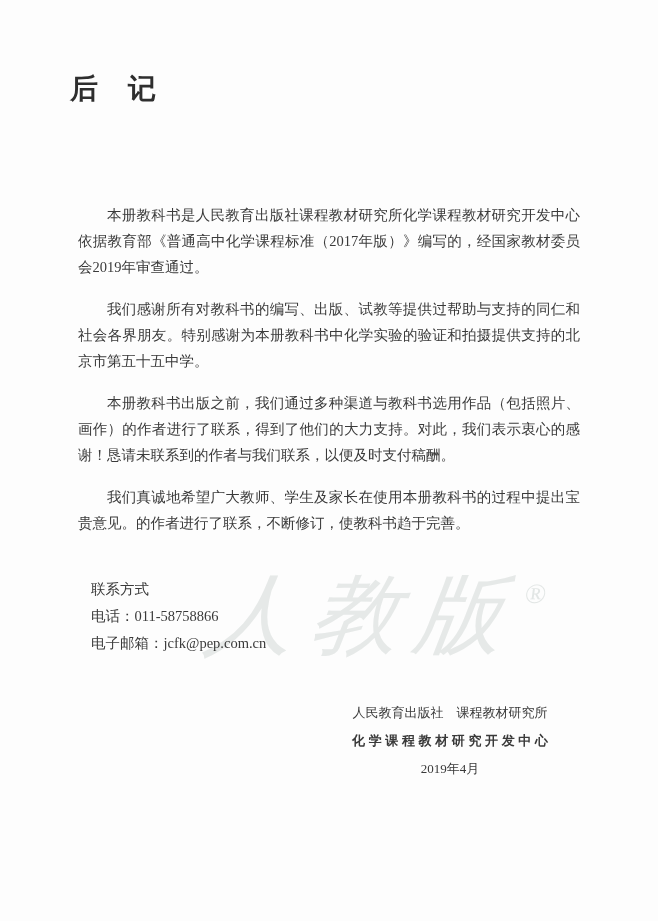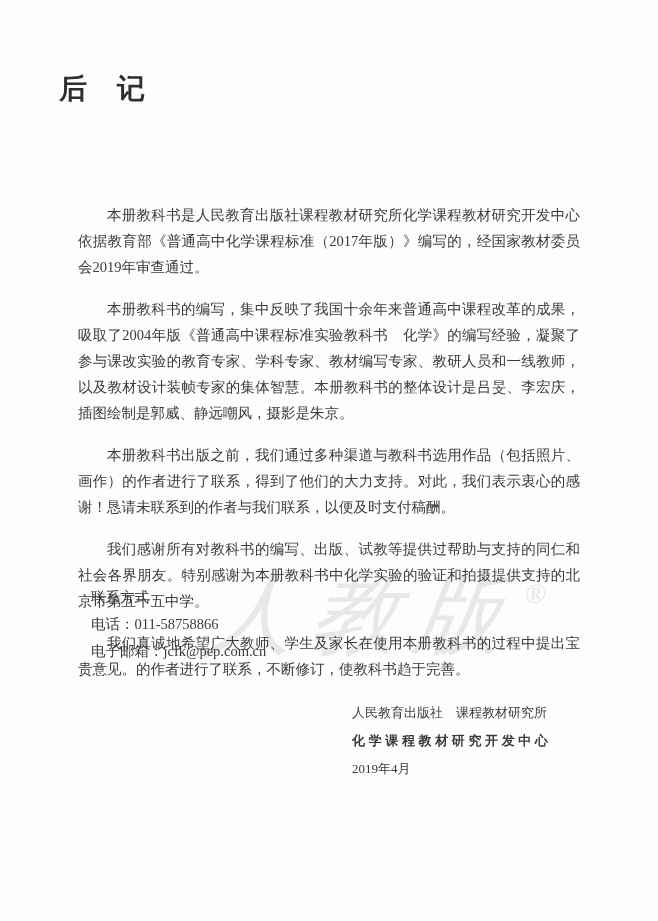--- a/index.html
+++ b/index.html
@@ -35,21 +35,21 @@
     font-size: 28px;
     font-style: normal;
     letter-spacing: 0;
     position: relative;
     top: -42px;
     left: 2px;
     color: #e2e6e5;
   }
   .title {
     position: absolute;
-    left: 59px;
+    left: 70px;
     top: 70px;
     z-index: 1;
     margin: 0;
     font-family: Liberation Serif, serif;
     font-weight: 700;
     font-size: 28px;
     letter-spacing: 1px;
     color: #2e2e2e;
   }
   .body-text {
@@ -66,56 +66,54 @@
     margin: 16px;
     text-indent: 2em;
   }
   .contact {
     position: absolute;
     left: 62px;
     top: 576px;
     z-index: 1;
     font-size: 14.5px;
     line-height: 27px;
-    margin-top: 8px;
   }
   .contact p {
     margin: 0;
     text-indent: 2em;
   }
   .signature {
     position: absolute;
     left: 352px;
     top: 699px;
     width: 196px;
     z-index: 1;
     font-size: 13px;
     line-height: 28px;
   }
   .signature p { margin: 0; }
-  .sig-line1 { white-space: nowrap; }
+  .sig-line1 { white-space: nowrap; text-align: center; }
   .sig-line2 { text-align: justify; text-align-last: justify; font-weight: bold; }
-  .sig-date  { }
+  .sig-date  { text-align: center; }
 </style>
 </head>
 <body>
 
 <div class="page">
 
   <div class="watermark">
     <span>人教版</span><span class="rmark">®</span>
   </div>
 
   <h1 class="title">后　记</h1>
 
   <div class="body-text">
     <p>本册教科书是人民教育出版社课程教材研究所化学课程教材研究开发中心依据教育部《普通高中化学课程标准（2017年版）》编写的，经国家教材委员会2019年审查通过。</p>
-    <p>本册教科书的编写，集中反映了我国十余年来普通高中课程改革的成果，吸取了2004年版《普通高中课程标准实验教科书　化学》的编写经验，凝聚了参与课改实验的教育专家、学科专家、教材编写专家、教研人员和一线教师，以及教材设计装帧专家的集体智慧。本册教科书的整体设计是吕旻、李宏庆，插图绘制是郭威、静远嘲风，摄影是朱京。</p>
+    <p>我们感谢所有对教科书的编写、出版、试教等提供过帮助与支持的同仁和社会各界朋友。特别感谢为本册教科书中化学实验的验证和拍摄提供支持的北京市第五十五中学。</p>
     <p>本册教科书出版之前，我们通过多种渠道与教科书选用作品（包括照片、画作）的作者进行了联系，得到了他们的大力支持。对此，我们表示衷心的感谢！恳请未联系到的作者与我们联系，以便及时支付稿酬。</p>
-    <p>我们感谢所有对教科书的编写、出版、试教等提供过帮助与支持的同仁和社会各界朋友。特别感谢为本册教科书中化学实验的验证和拍摄提供支持的北京市第五十五中学。</p>
     <p>我们真诚地希望广大教师、学生及家长在使用本册教科书的过程中提出宝贵意见。的作者进行了联系，不断修订，使教科书趋于完善。</p>
   </div>
 
   <div class="contact">
     <p>联系方式</p>
     <p>电话：011-58758866</p>
     <p>电子邮箱：jcfk@pep.com.cn</p>
   </div>
 
   <div class="signature">

